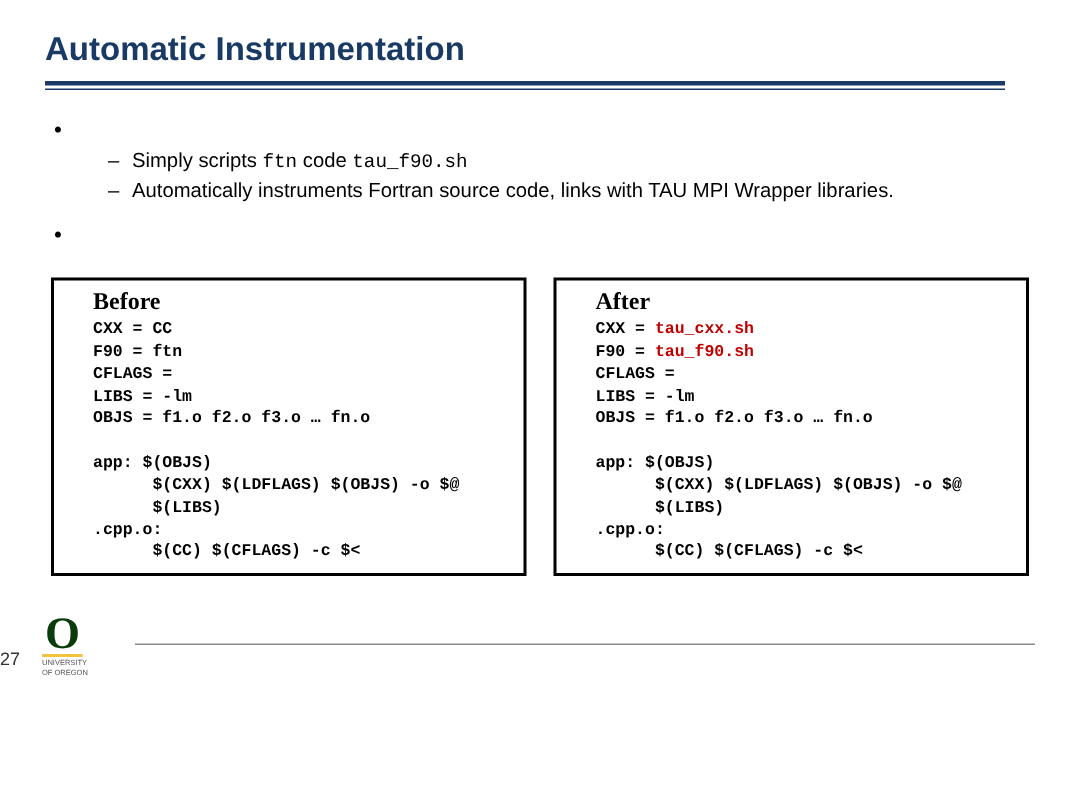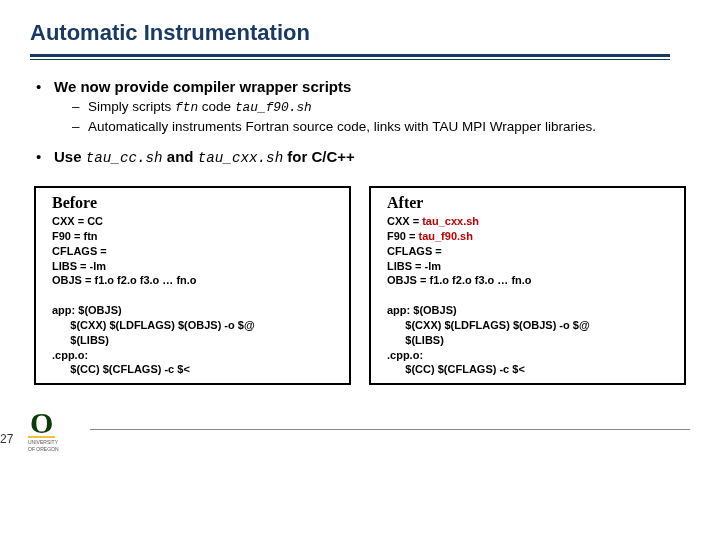--- a/index.html
+++ b/index.html
@@ -48,42 +48,41 @@
     display: flex;
     align-items: flex-start;
     font-size: 13.5px;
     margin: 4px 0 0 36px;
   }
   .lvl2 .mk { width: 16px; flex-shrink:0; }
   code.inline {
     font-family: "Courier New", monospace;
     font-size: 0.95em;
     font-weight: normal;
-    font-style: italic;
   }
   .lvl1 code.inline { font-weight: normal; }
   .cols {
     display: flex;
     gap: 18px;
     margin-top: 20px;
     padding: 0 4px;
   }
   .col {
     flex: 1;
     border: 2px solid #000;
-    padding: 6px 16px;
+    padding: 6px 26px;
   }
   .col-title {
     font-family: "Times New Roman", serif;
     font-weight: bold;
     font-size: 16px;
     margin-bottom: 2px;
   }
   .code {
-    font-family: Liberation Sans, sans-serif;
+    font-family: Liberation Mono, monospace;
     font-weight: bold;
     font-size: 11px;
     white-space: pre;
     line-height: 1.35;
   }
   .red { color: #c00000; }
   .footer-rule {
     position: absolute;
     left: 90px;
     right: 30px;
@@ -127,38 +126,34 @@
 <div class="slide">
 
   <div class="title">Automatic Instrumentation</div>
   <div class="title-rule">
       <div class="thin"></div>
     </div>
 
   <div class="bullets">
     <div class="lvl1">
       <span class="mk">•</span>
-      <span>We now provide compiler wrapper scripts</span>
     </div>
     <div class="lvl2">
       <span class="mk">–</span>
       <span>
         <span>Simply scripts </span><code class="inline">ftn</code><span> code </span><code class="inline">tau_f90.sh</code>
       </span>
     </div>
     <div class="lvl2">
       <span class="mk">–</span>
       <span>Automatically instruments Fortran source code, links with TAU MPI Wrapper libraries.</span>
     </div>
 
     <div class="lvl1" style="margin-top:14px">
       <span class="mk">•</span>
-      <span>
-        <span>Use </span><code class="inline">tau_cc.sh</code><span> and </span><code class="inline">tau_cxx.sh</code><span> for C/C++</span>
-      </span>
     </div>
   </div>
 
   <div class="cols">
     <div class="col">
       <div class="col-title">Before</div>
       <div class="code"><span>CXX = CC</span>
 <span>F90 = ftn</span>
 <span>CFLAGS =</span>
 <span>LIBS = -lm</span>

